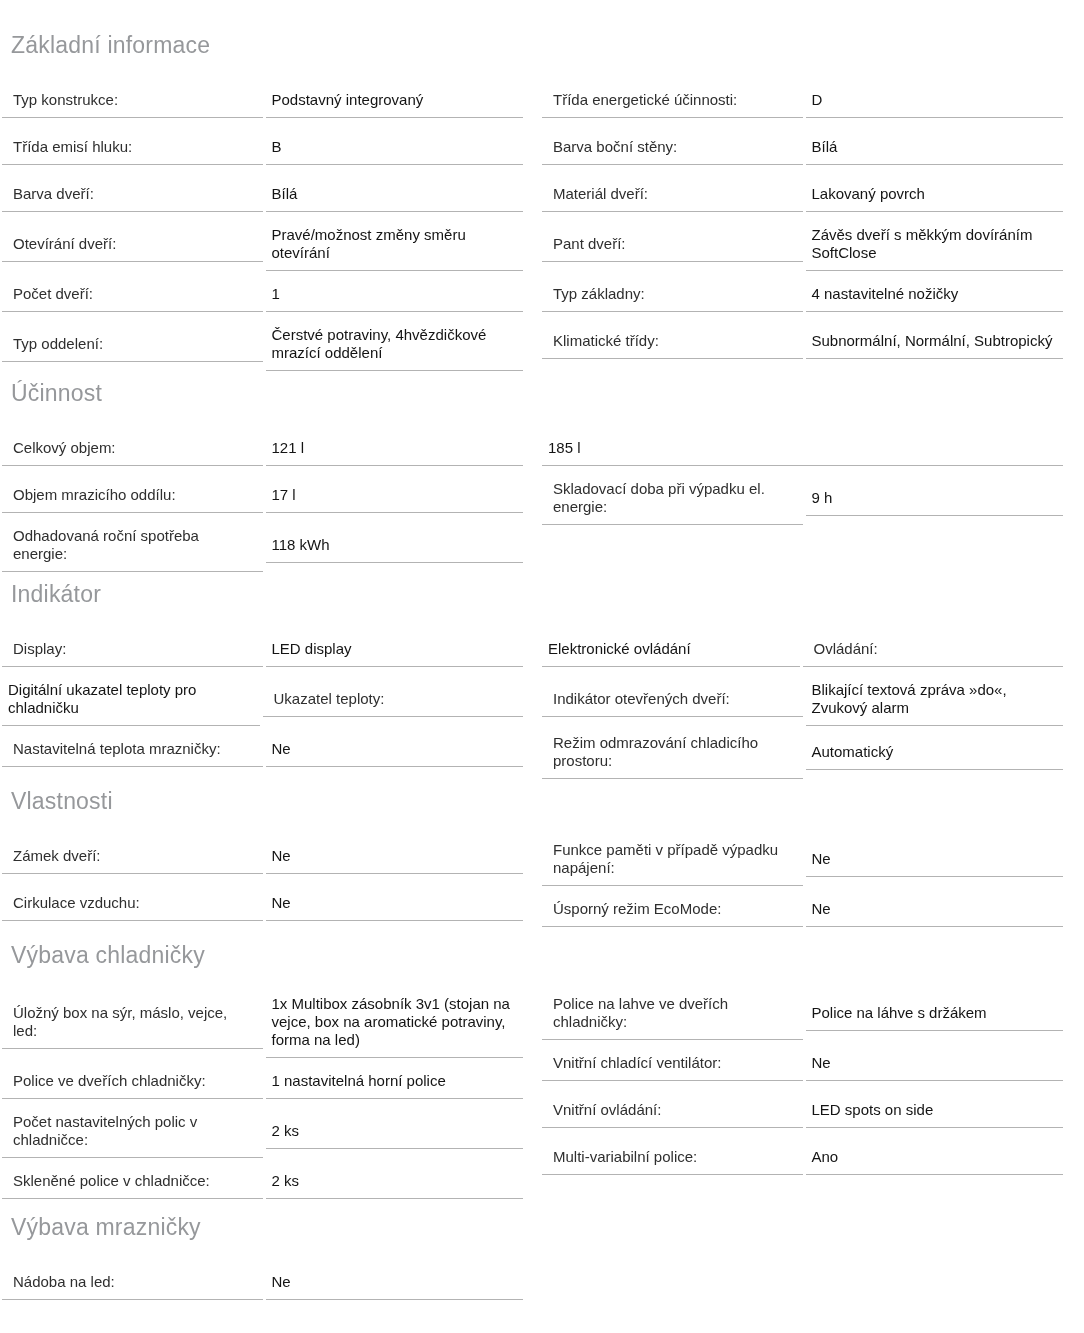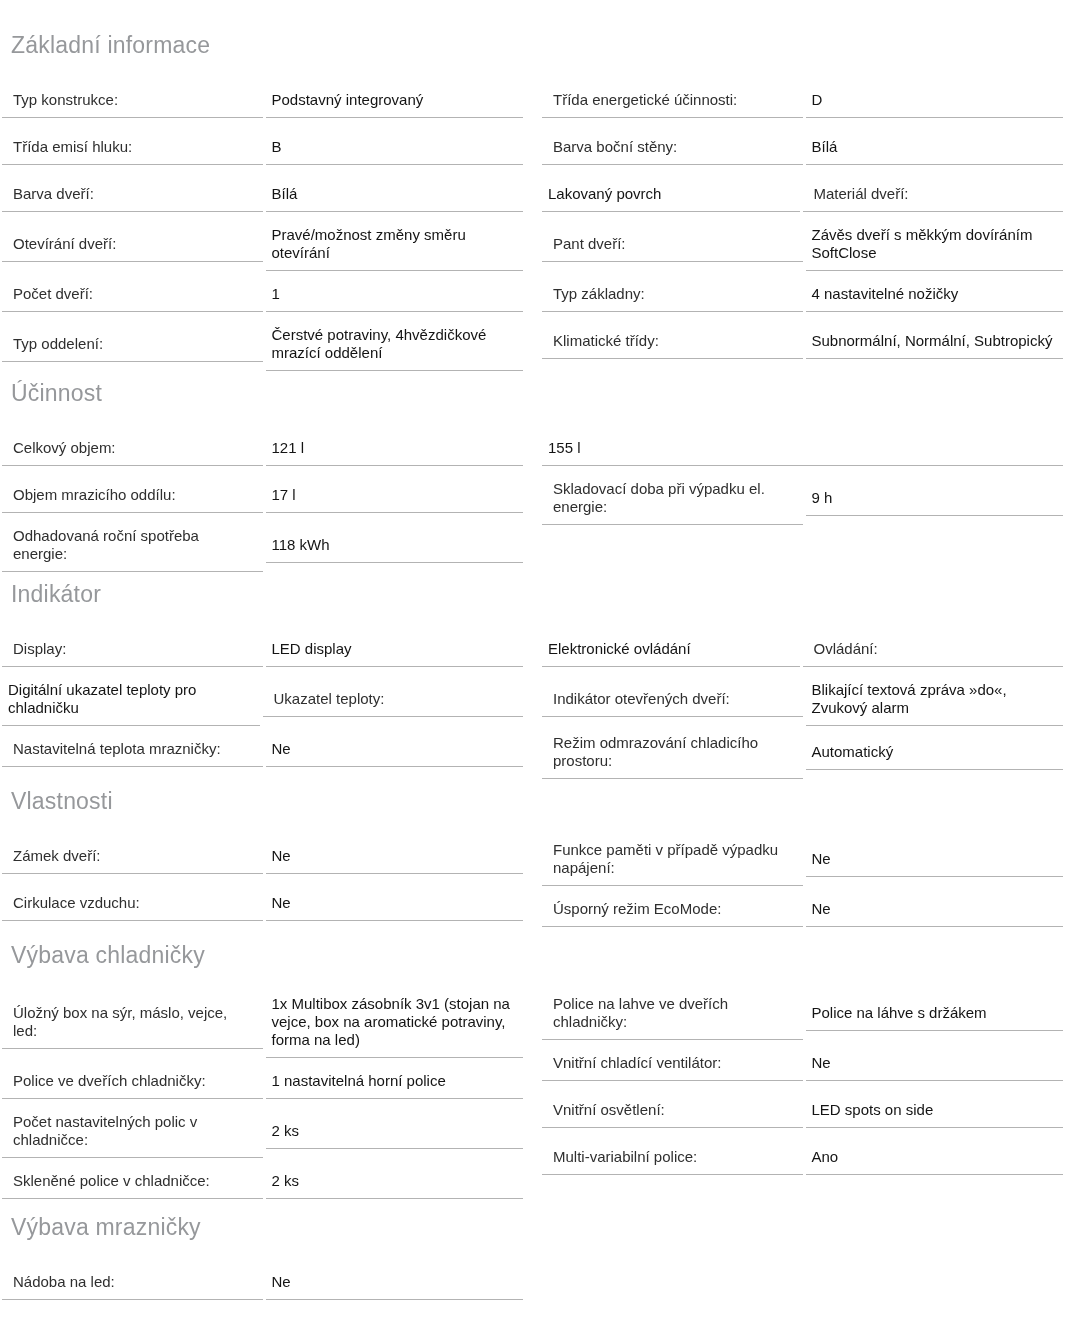--- a/index.html
+++ b/index.html
@@ -86,22 +86,22 @@
       <div class="col">
         <div class="spec-row">
           <div class="cell spec-label">Třída energetické účinnosti:</div>
           <div class="cell spec-value">D</div>
         </div>
         <div class="spec-row">
           <div class="cell spec-label">Barva boční stěny:</div>
           <div class="cell spec-value">Bílá</div>
         </div>
         <div class="spec-row">
+          <div class="cell spec-label">Materiál dveří:</div>
           <div class="cell spec-value">Lakovaný povrch</div>
-          <div class="cell spec-label">Materiál dveří:</div>
         </div>
         <div class="spec-row">
           <div class="cell spec-label">Pant dveří:</div>
           <div class="cell spec-value">Závěs dveří s měkkým dovíráním SoftClose</div>
         </div>
         <div class="spec-row">
           <div class="cell spec-label">Typ základny:</div>
           <div class="cell spec-value">4 nastavitelné nožičky</div>
         </div>
         <div class="spec-row">
@@ -124,21 +124,21 @@
           <div class="cell spec-label">Objem mrazicího oddílu:</div>
           <div class="cell spec-value">17 l</div>
         </div>
         <div class="spec-row">
           <div class="cell spec-label">Odhadovaná roční spotřeba energie:</div>
           <div class="cell spec-value">118 kWh</div>
         </div>
       </div>
       <div class="col">
         <div class="spec-row">
-          <div class="cell spec-value">155 l</div>
+          <div class="cell spec-value">185 l</div>
         </div>
         <div class="spec-row">
           <div class="cell spec-label">Skladovací doba při výpadku el. energie:</div>
           <div class="cell spec-value">9 h</div>
         </div>
       </div>
     </div>
   </section>
 
   <section class="section">
@@ -225,21 +225,21 @@
       <div class="col">
         <div class="spec-row">
           <div class="cell spec-label">Police na lahve ve dveřích chladničky:</div>
           <div class="cell spec-value">Police na láhve s držákem</div>
         </div>
         <div class="spec-row">
           <div class="cell spec-label">Vnitřní chladící ventilátor:</div>
           <div class="cell spec-value">Ne</div>
         </div>
         <div class="spec-row">
-          <div class="cell spec-label">Vnitřní osvětlení:</div>
+          <div class="cell spec-label">Vnitřní ovládání:</div>
           <div class="cell spec-value">LED spots on side</div>
         </div>
         <div class="spec-row">
           <div class="cell spec-label">Multi-variabilní police:</div>
           <div class="cell spec-value">Ano</div>
         </div>
       </div>
     </div>
   </section>
 

